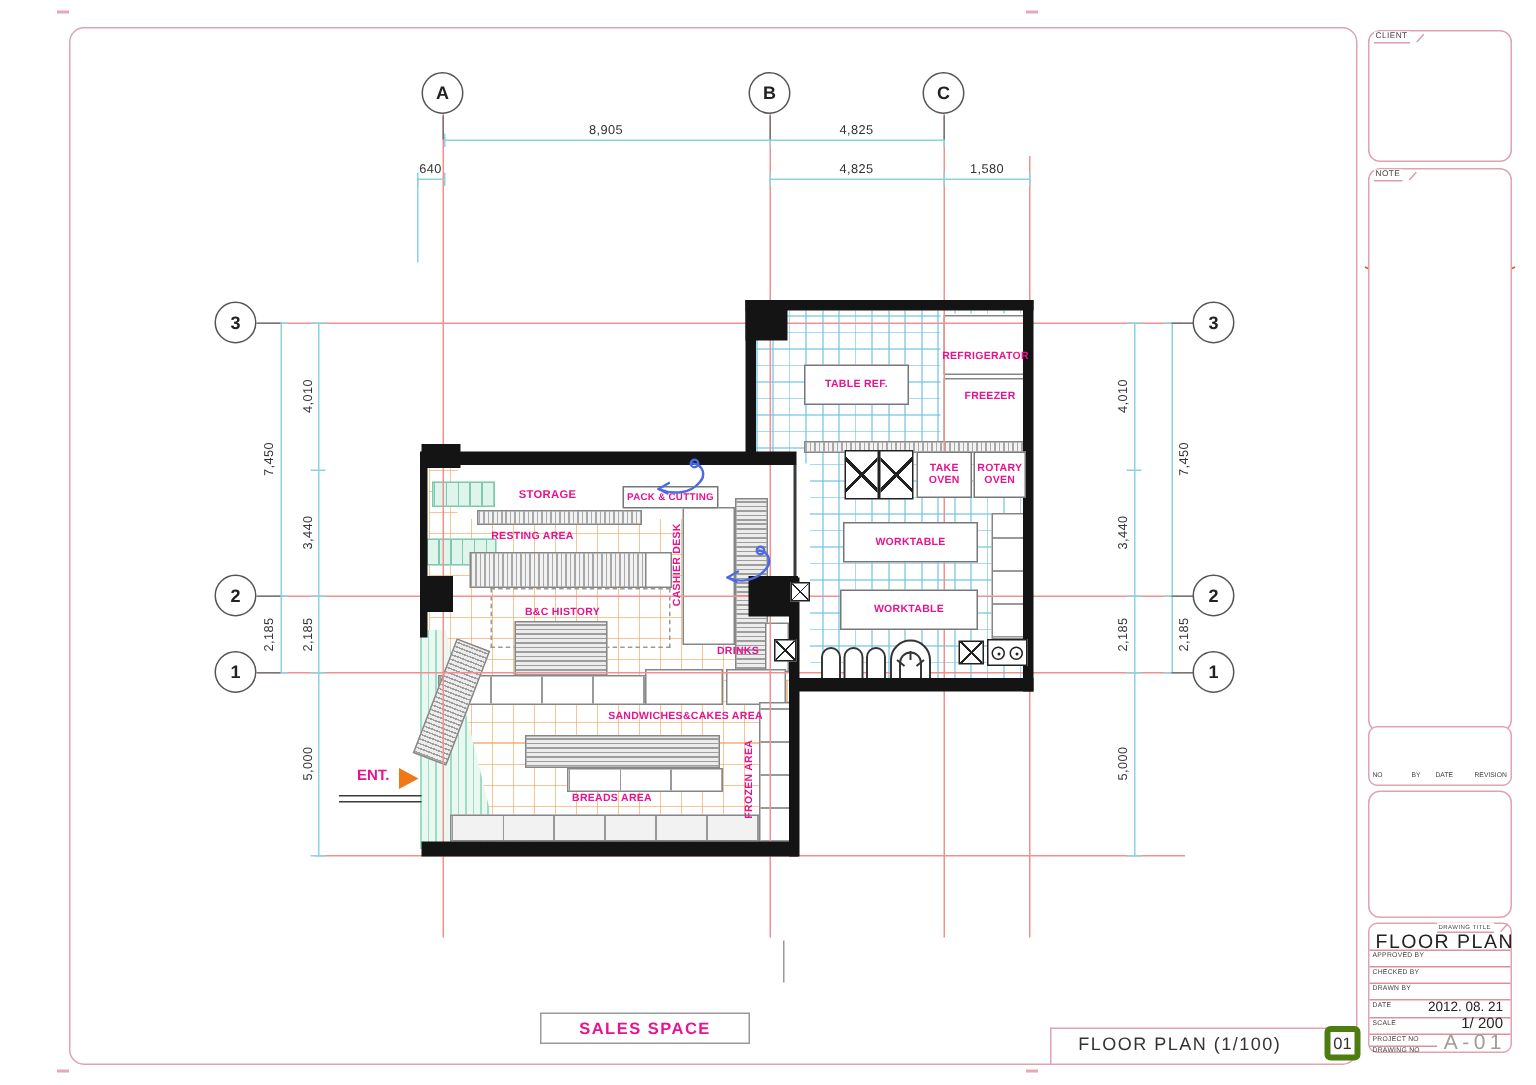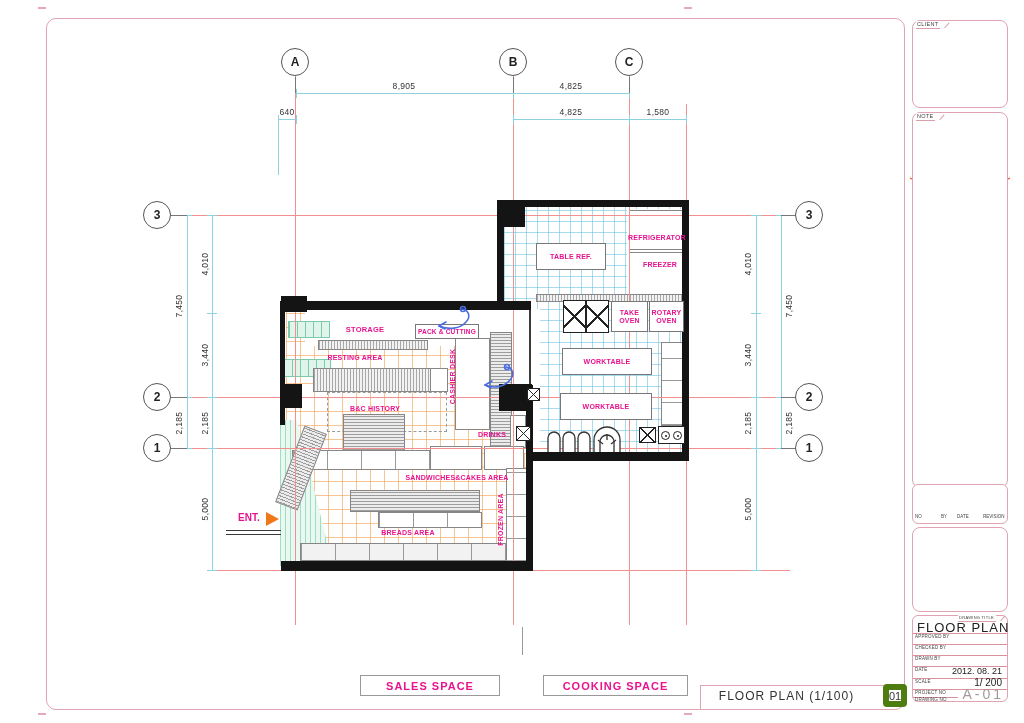--- a/index.html
+++ b/index.html
@@ -78,21 +78,21 @@
   .ent-arrow { position:absolute; width:0; height:0; z-index:20;
       border-left:13px solid #f07818; border-top:7px solid transparent; border-bottom:7px solid transparent; }
 
   
   .legend-box { position:absolute; height:21px; border:1.5px solid #999; background:#fff; z-index:20;
       display:flex; align-items:center; justify-content:center; color:#e8138e; font-weight:bold;
       font-size:11px; letter-spacing:1px;margin-top:45px; }
   .legend-div { position:absolute; width:1px; background:#999; z-index:20; }
   .footer-line { position:absolute; background:#dfa3b2; z-index:6; }
   .footer-title { position:absolute; font-size:12px; color:#333; letter-spacing:1px; text-align:right; z-index:21; }
-  .sheetno { position:absolute; border:6px solid #4d7c0f; border-radius:4px; background:#fff;
+  .sheetno { position:absolute; border:4px solid #4d7c0f; border-radius:4px; background:#fff;
       display:flex; align-items:center; justify-content:center; font-size:11px; color:#333; z-index:21; }
 
   
   .pbox { position:absolute; left:912px; width:96px; border:1px solid #dfa3b2; border-radius:8px;
           background:#fff; z-index:25; }
   .mini-tab { position:absolute; font-size:5.5px; color:#444; border-bottom:1px solid #d9a0ab;
       padding:0 2px 1px 1px; letter-spacing:.3px; background:#fff; z-index:27; }
   .mini-tab::after { content:''; position:absolute; right:-5px; bottom:0; width:1px; height:7px;
       background:#d9a0ab; transform:rotate(42deg); transform-origin:bottom center; }
   .client-name { position:absolute; width:96px; text-align:center; font-size:20px; font-weight:bold;
@@ -351,23 +351,20 @@
   <div class="ent" style="left:238px;top:512px;">ENT.</div>
   <div class="ent-arrow" style="left:266px;top:512px;"></div>
 
   <div class="rlab" style="left:617px;top:234px;width:80px;">REFRIGERATOR</div>
   <div class="rlab" style="left:630px;top:261px;width:60px;">FREEZER</div>
 
   <div class="legend-box" style="left:360px;top:630px;width:140px;">
       <span>SALES SPACE</span>
     </div>
   <div class="legend-div" style="left:522px;top:627px;height:28px;"></div>
-  <div class="legend-box" style="left:543px;top:630px;width:145px;">
-      <span>COOKING SPACE</span>
-    </div>
 
   <div class="footer-line" style="left:700px;top:685px;width:205px;height:1px;"></div>
   <div class="footer-line" style="left:700px;top:685px;width:1px;height:25px;"></div>
   <div class="footer-title" style="left:695px;top:689px;width:183px;text-align:center;">FLOOR PLAN (1/100)</div>
   <div class="sheetno" style="left:883px;top:684px;width:24px;height:23px;">01</div>
 
   <div class="pbox" style="top:20px;height:88px;"></div>
   <div class="mini-tab" style="left:916px;top:21px;">CLIENT</div>
   <div class="client-name" style="left:912px;top:45px;">B&amp;C</div>
   <div class="client-branch" style="left:912px;top:76px;">롯데백화점 동래점</div>

